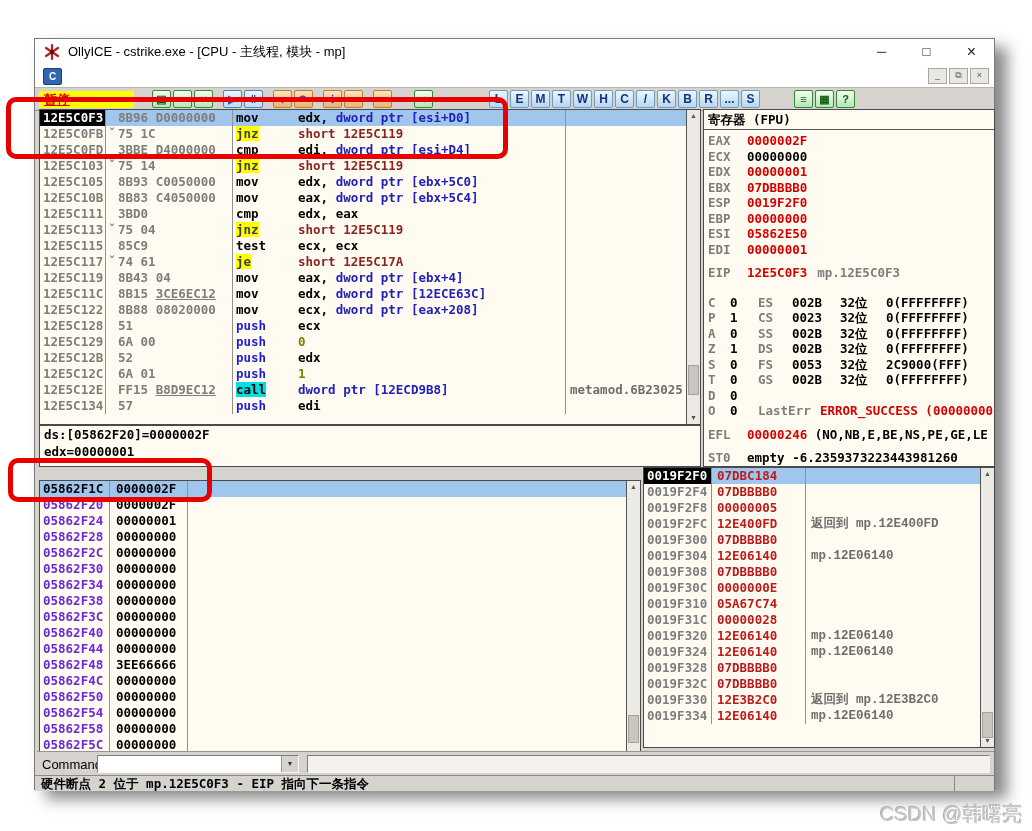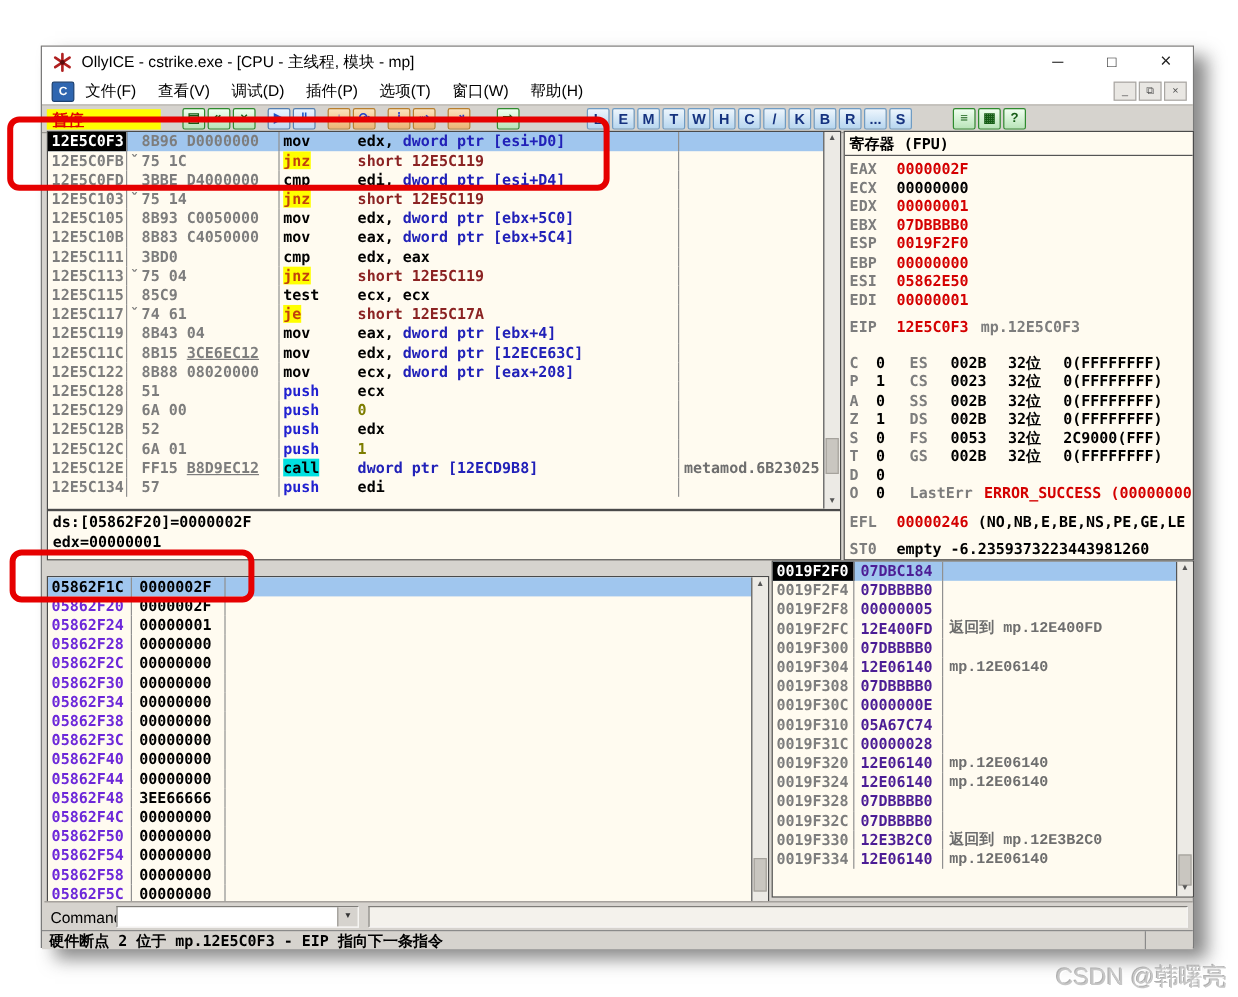--- a/index.html
+++ b/index.html
@@ -47,31 +47,31 @@
   .sel{background:#a0c6ee;}
   .cell{overflow:hidden;box-sizing:border-box;flex:none;}
   .c-addr{width:66px;padding-left:3px;color:#7d7d7d;border-right:1px solid #909090;}
   .eipaddr{background:#000;color:#fff !important;}
   .c-bytes{width:127px;color:#7d7d7d;border-right:1px solid #909090;}
   .mark{display:inline-block;width:12px;color:#7d7d7d;text-align:center;}
   .uu{text-decoration:underline;}
   .c-instr{width:333px;border-right:1px solid #909090;padding-left:3px;}
   .c-cmt{flex:1;padding-left:4px;color:#6e6e6e;}
   .mnw{display:inline-block;width:62px;}
-  .mn-j{background:#ffff00;color:#c2410c;}
+  .mn-j{background:#ffff00;color:#404040;}
   .mn-c{background:#00e0e0;color:#000;}
   .mn-p{color:#2121d0;}
   .k{color:#000;} .b{color:#2121b8;} .r{color:#8b2323;} .n{color:#7d7d00;}
   .red{color:#d40000;}
 
   
   .m-addr{width:70px;padding-left:3px;color:#6d28d9;border-right:1px solid #909090;}
   .m-val{width:78px;padding-left:6px;color:#000;border-right:1px solid #909090;}
   .s-addr{width:68px;padding-left:3px;color:#7d7d7d;border-right:1px solid #909090;}
-  .s-val{width:74px;padding-left:5px;color:#4c1d95;border-right:1px solid #909090;}
+  .s-val{width:94px;padding-left:5px;color:#b91c1c;border-right:1px solid #909090;}
   .s-cmt{flex:1;padding-left:5px;color:#6e6e6e;font-family:Liberation Mono, monospace;}
   .boldblack{color:#000;font-weight:bold;}
 
   
   .rtitle{height:19px;line-height:19px;padding-left:4px;font-size:12.5px;border-bottom:1px solid #555;color:#000;}
   .rrow{display:flex;height:15.5px;line-height:15.5px;font-size:12.5px;padding-left:4px;white-space:pre;}
   .rn{width:39px;color:#7d7d7d;flex:none;}
   .rc{margin-left:10px;color:#7d7d7d;}
   .ff{width:22px;color:#7d7d7d;flex:none;}
   .fv{width:28px;flex:none;color:#000;}
@@ -132,29 +132,20 @@
       </svg>
     </span>
     <span class="title">OllyICE - cstrike.exe - [CPU -  主线程, 模块 - mp]</span>
     <span class="wctl">─</span>
     <span class="wctl">□</span>
     <span class="wctl" style="font-size:16px;">×</span>
   </div>
 
   <div class="menubar">
     <span class="cicon">C</span>
-    <span id="menu-items" style="display:flex;">
-        <span class="mitem">文件(F)</span>
-        <span class="mitem">查看(V)</span>
-        <span class="mitem">调试(D)</span>
-        <span class="mitem">插件(P)</span>
-        <span class="mitem">选项(T)</span>
-        <span class="mitem">窗口(W)</span>
-        <span class="mitem">帮助(H)</span>
-      </span>
     <span class="mdictls">
       <span class="mdib">_</span>
       <span class="mdib">⧉</span>
       <span class="mdib">×</span>
     </span>
   </div>
 
   <div class="toolbar" id="toolbar">
     <span class="pausebox">暂停</span>
   <span class="sp" style="width: 18px;"></span>

